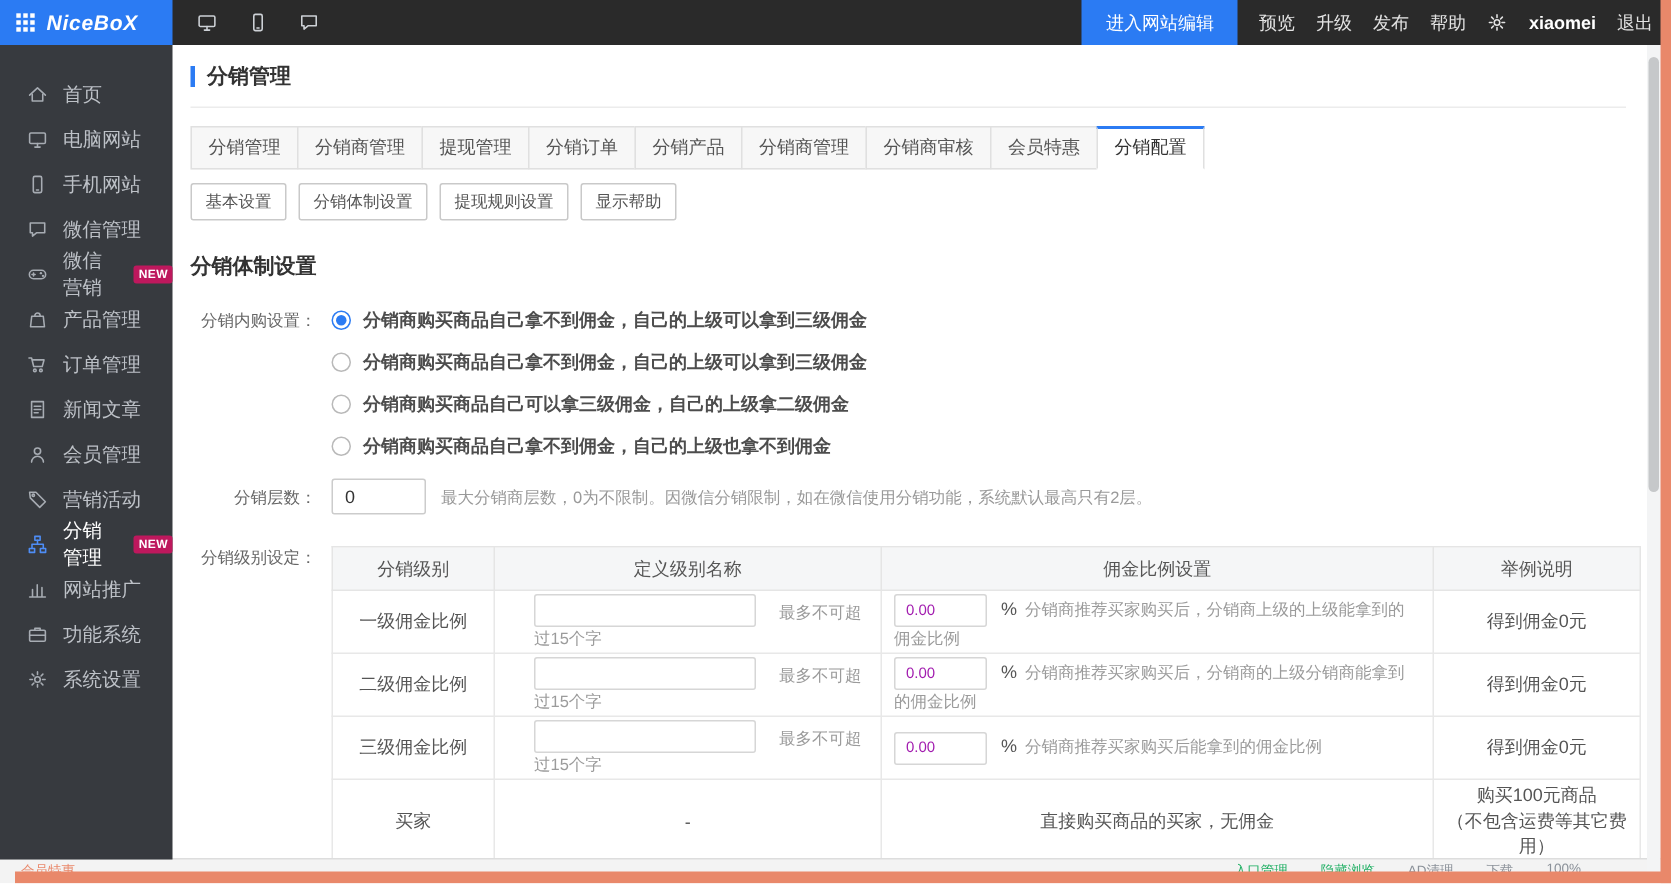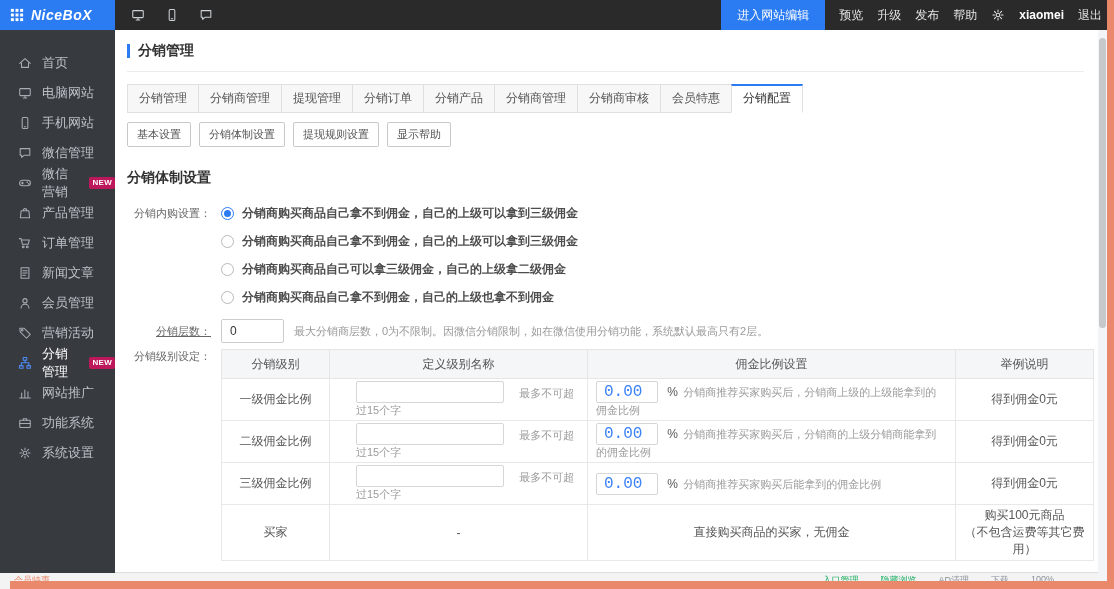--- a/index.html
+++ b/index.html
@@ -49,33 +49,33 @@
   .form-content{margin-left:10px;}
 
   .radio-row{display:flex;align-items:center;gap:8px;height:28px;cursor:pointer;}
   .rdot{width:13px;height:13px;border-radius:50%;border:1px solid #b9b9b9;box-sizing:border-box;position:relative;background:#fff;flex-shrink:0;}
   .radio-row.checked .rdot{border-color:#2b7bf3;}
   .radio-row.checked .rdot::after{content:"";position:absolute;left:2px;top:2px;width:7px;height:7px;border-radius:50%;background:#2b7bf3;}
   .rlabel{font-size:12px;color:#4d4d4d;font-weight:bold;}
   .form-row.radios .form-label{padding-top:7px;font-family:Liberation Mono, monospace;}
 
   .form-row.levels{margin-top:8px;align-items:center;}
-  .form-row.levels .form-label{padding-top:0;text-decoration:underline;}
+  .form-row.levels .form-label{padding-top:0;}
   .num-input{width:63px;height:24px;border:1px solid #ccc;border-radius:2px;font-size:12px;padding:0 8px;box-sizing:border-box;color:#333;font-family:inherit;}
   .hint{font-size:11px;color:#999;margin-left:10px;}
 
-  .form-row.tablerow{margin-top:6px;}
+  .form-row.tablerow{margin-top:21px;}
   table.levels-table{border-collapse:collapse;width:872px;table-layout:fixed;}
   .levels-table th{background:#f5f6f7;border:1px solid #e5e5e5;font-size:12px;font-weight:normal;color:#555;height:26px;}
   .levels-table td{border:1px solid #e8e8e8;font-size:12px;color:#555;height:28px;padding:2px 8px;box-sizing:content-box;}
   .c-level{text-align:center;}
   .c-name .name-input{width:148px;height:22px;border:1px solid #d6d6d6;border-radius:2px;padding:0 6px;box-sizing:border-box;font-family:inherit;}
   .c-name{padding-left:26px !important;}
   .name-hint{font-size:11px;color:#9b9b9b;margin-left:12px;}
-  .c-rate .rate-input{width:62px;height:22px;border:1px solid #d6d6d6;border-radius:2px;padding:0 7px;box-sizing:border-box;font-size:16px;color:#3b82f6;font-family:Liberation Mono, monospace;}
+  .c-rate .rate-input{width:62px;height:22px;border:1px solid #d6d6d6;border-radius:2px;padding:0 7px;box-sizing:border-box;font-size:10px;color:#a21caf;font-family:Liberation Sans, sans-serif;}
   .pct{color:#555;margin-left:6px;}
   .rate-desc{font-size:11px;color:#9b9b9b;margin-left:2px;}
   .c-example{text-align:center;font-size:11px;color:#555;}
   #buyer-row td{height:38px;}
   .buyer-name{text-align:center;color:#777;padding-left:8px !important;}
   .buyer-desc{text-align:center;color:#555;}
 
   
   .statusbar{position:absolute;left:0;right:0;bottom:0;height:16px;background:#f3f3f3;border-top:1px solid #ddd;z-index:3;}
   #status-items{position:absolute;right:60px;top:1px;display:flex;gap:22px;}

